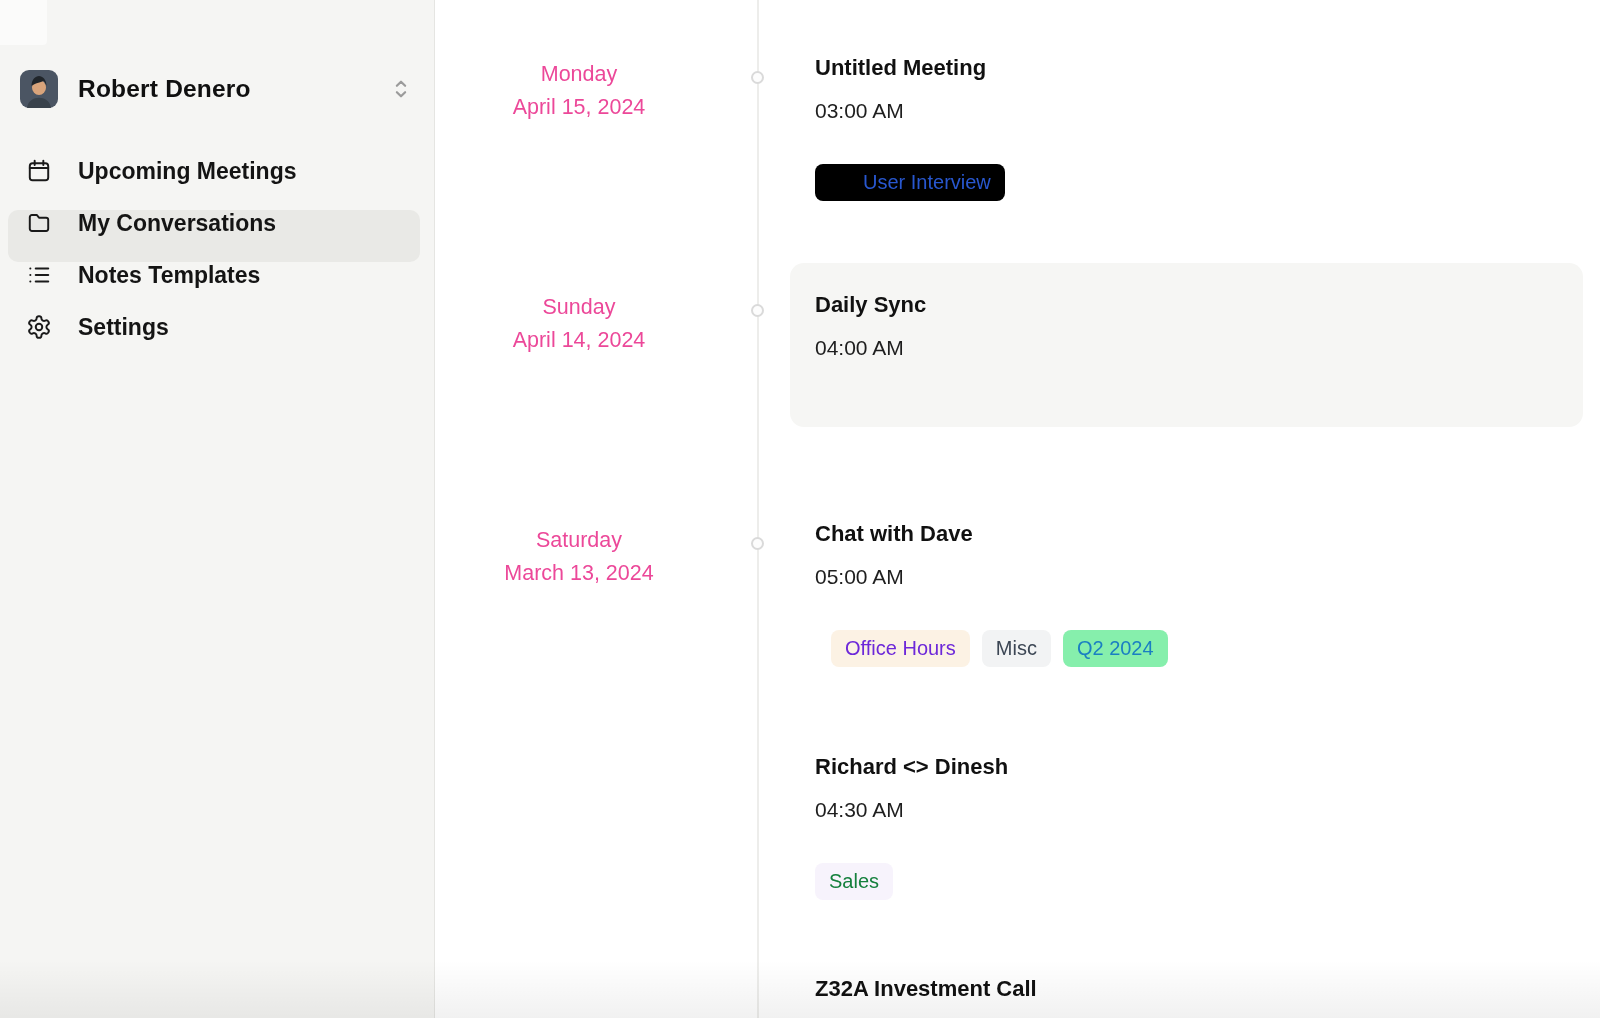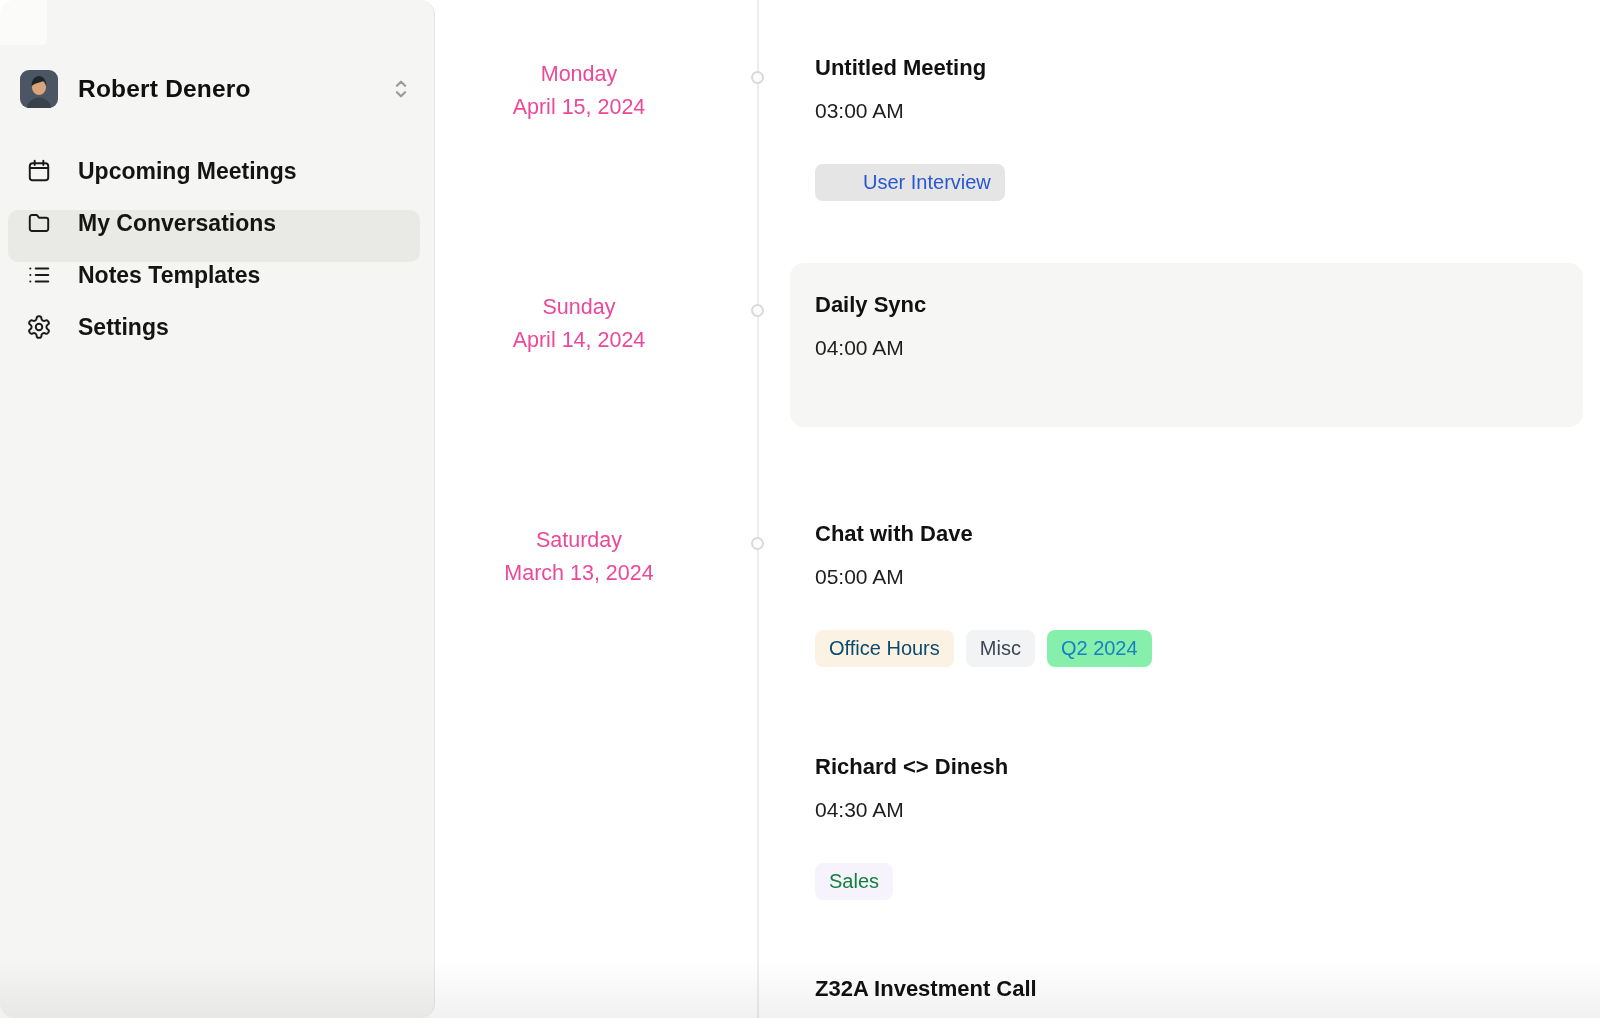--- a/index.html
+++ b/index.html
@@ -4,21 +4,21 @@
 <style>
   html,body{margin:0;padding:0;background:#ffffff;}
   .app{
     position:relative;width:1600px;height:1018px;overflow:hidden;
     font-family:"Liberation Sans","DejaVu Sans",sans-serif;
     color:#121212;background:#ffffff;
   }
   
   .sidebar{
     position:absolute;top:0;left:0;width:434px;height:100%;
-    background:#f5f5f3;border-right:1px solid #e5e5e2;border-radius:15px;
+    background:#f5f5f3;border-right:1px solid #e5e5e2;
   }
   .window-inset{
     position:absolute;top:0;left:0;width:47px;height:45px;
     background:rgba(255,255,255,0.55);border-radius:0 0 4px 0;
   }
   .profile{
     position:absolute;top:70px;left:20px;right:22px;
     display:flex;align-items:center;gap:20px;cursor:pointer;
   }
   .avatar{width:38px;height:38px;flex:0 0 auto;display:inline-flex;}
@@ -139,42 +139,42 @@
     <div class="tl-line"></div>
   <div class="tl-date pos-d0">
     <div class="tl-weekday">Monday</div>
     <div class="tl-fulldate">April 15, 2024</div>
   </div>
       <div class="tl-dot pos-dot0"></div>
       <article class="entry pos-e0">
     <h2 class="entry-title">Untitled Meeting</h2>
     <div class="entry-time">03:00 AM</div>
     <div class="tag-row">
-          <span class="tag" style="color: rgb(40, 87, 207); background: #e5e5e5; padding-left: 48px;">User Interview</span>
+          <span class="tag" style="color: rgb(40, 87, 207); background: #000000; padding-left: 48px;">User Interview</span>
         </div>
   </article>
       <div class="tl-date pos-d1">
     <div class="tl-weekday">Sunday</div>
     <div class="tl-fulldate">April 14, 2024</div>
   </div>
       <div class="tl-dot pos-dot1"></div>
       <article class="entry pos-e1 card">
     <h2 class="entry-title">Daily Sync</h2>
     <div class="entry-time">04:00 AM</div>
   </article>
       <div class="tl-date pos-d2">
     <div class="tl-weekday">Saturday</div>
     <div class="tl-fulldate">March 13, 2024</div>
   </div>
       <div class="tl-dot pos-dot2"></div>
       <article class="entry pos-e2">
     <h2 class="entry-title">Chat with Dave</h2>
     <div class="entry-time">05:00 AM</div>
     <div class="tag-row">
-          <span class="tag" style="color: #0c4a6e; background: rgb(252, 242, 228);">Office Hours</span>
+          <span class="tag" style="color: #6d28d9; background: rgb(252, 242, 228); margin-left: 16px;">Office Hours</span>
           <span class="tag" style="color: rgb(60, 70, 84); background: rgb(242, 243, 244);">Misc</span>
           <span class="tag" style="color: rgb(26, 127, 194); background: #86efac;">Q2 2024</span>
         </div>
   </article>
       <article class="entry pos-e3">
     <h2 class="entry-title">Richard &lt;&gt; Dinesh</h2>
     <div class="entry-time">04:30 AM</div>
     <div class="tag-row">
           <span class="tag" style="color: #15803d; background: rgb(247, 243, 252);">Sales</span>
         </div>

